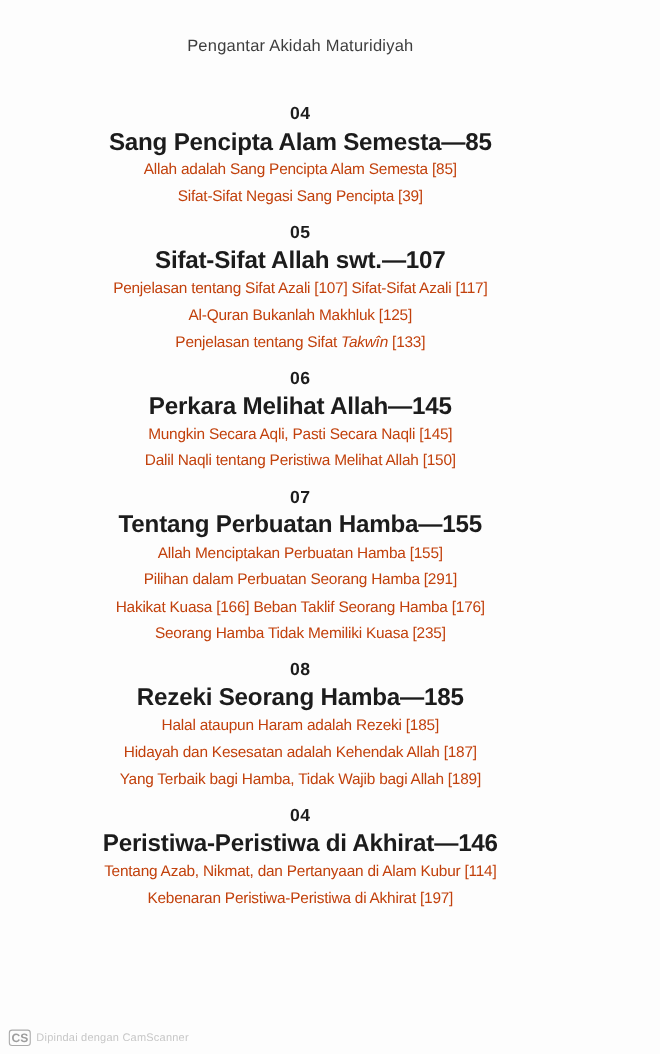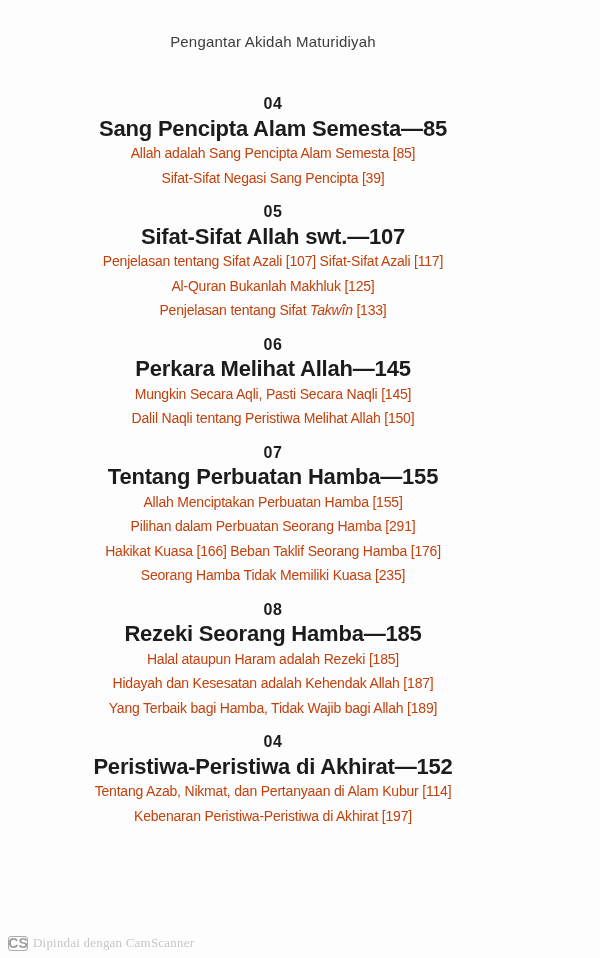--- a/index.html
+++ b/index.html
@@ -66,30 +66,29 @@
     gap: 5px;
   }
   .cs-badge {
     display: inline-flex;
     align-items: center;
     justify-content: center;
     width: 20px;
     height: 15px;
     border: 1.5px solid #ababab;
     border-radius: 3px;
-    font-size: 14px;
+    font-size: 11px;
     font-weight: bold;
     color: #9e9e9e;
     background: #fdfdfd;
   }
   .wm-text {
-    font-size: 13px;
+    font-size: 10px;
     color: #c7c7c7;
     letter-spacing: 0.2px;
-    font-family: Liberation Serif, serif;
   }
 </style>
 </head>
 <body>
 
 <div class="page">
 
   <div class="running-header">Pengantar Akidah Maturidiyah</div>
 
   <main class="toc">
@@ -128,21 +127,21 @@
     <section class="toc-section">
       <div class="chapter-number">08</div>
       <div class="chapter-title">Rezeki Seorang Hamba—185</div>
       <div class="toc-entry">Halal ataupun Haram adalah Rezeki [185]</div>
       <div class="toc-entry">Hidayah dan Kesesatan adalah Kehendak Allah [187]</div>
       <div class="toc-entry">Yang Terbaik bagi Hamba, Tidak Wajib bagi Allah [189]</div>
     </section>
 
     <section class="toc-section">
       <div class="chapter-number">04</div>
-      <div class="chapter-title">Peristiwa-Peristiwa di Akhirat—152</div>
+      <div class="chapter-title">Peristiwa-Peristiwa di Akhirat—146</div>
       <div class="toc-entry">Tentang Azab, Nikmat, dan Pertanyaan di Alam Kubur [114]</div>
       <div class="toc-entry">Kebenaran Peristiwa-Peristiwa di Akhirat [197]</div>
     </section>
 
   </main>
 
   <div class="watermark">
     <span class="cs-badge">CS</span>
     <span class="wm-text">Dipindai dengan CamScanner</span>
   </div>

